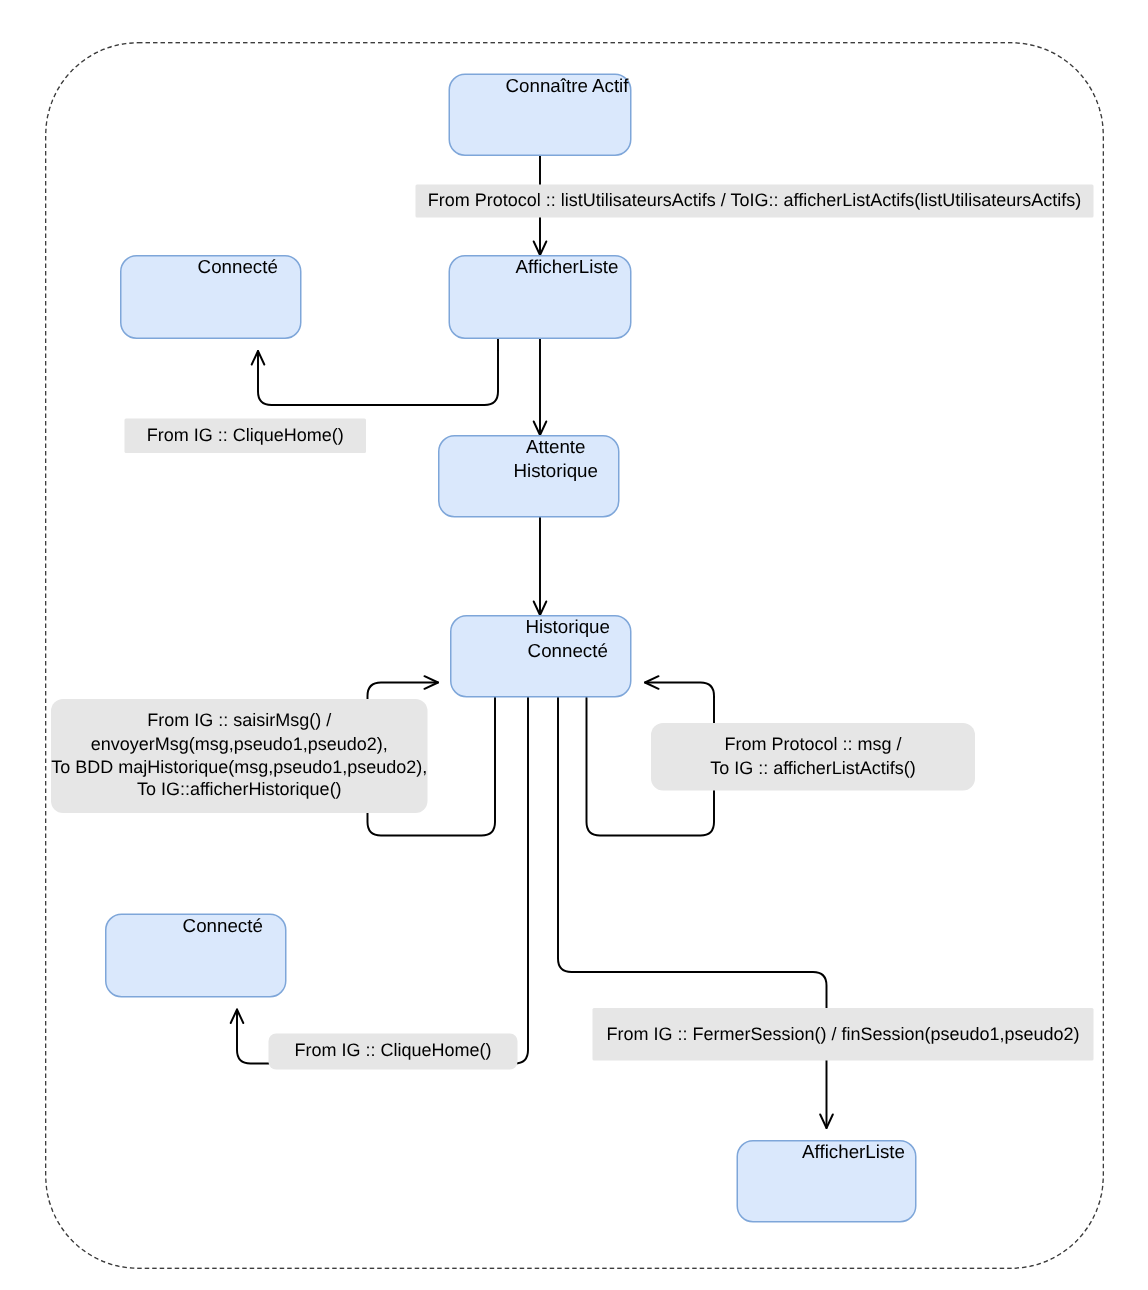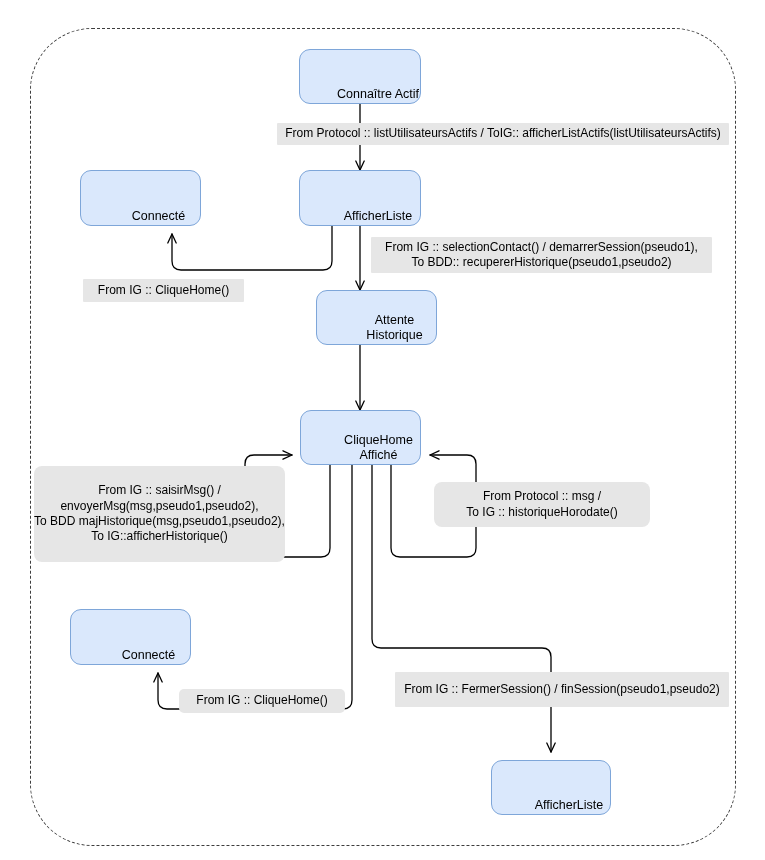--- a/index.html
+++ b/index.html
@@ -23,21 +23,21 @@
     height: 860px;
     pointer-events: none;
   }
   .state-node {
     position: absolute;
     box-sizing: border-box;
     background: #dae8fc;
     border: 1px solid #7ea6d9;
     border-radius: 11px;
     display: flex;
-    align-items: flex-end;
+    align-items: flex-start;
     justify-content: center;
     font-size: 12.5px;
     color: #000000;
     text-align: center;
     line-height: 1.25;
     padding-left: 36px;
   }
   .edge-label {
     position: absolute;
     box-sizing: border-box;
@@ -100,60 +100,56 @@
   </div>
 
   <div class="state-node" style="left:80px; top:170px; width:121px; height:56px;">
     <span>Connecté</span>
   </div>
 
   <div class="state-node" style="left:299px; top:170px; width:122px; height:56px;">
     <span>AfficherListe</span>
   </div>
 
-  <div class="state-node" style="left:316px; top:290px; width:121px; height:55px;">
+  <div class="state-node" style="left:292px; top:290px; width:121px; height:55px;">
     <span>Attente Historique</span>
   </div>
 
   <div class="state-node" style="left:300px; top:410px; width:121px; height:55px;">
-    <span>CliqueHome Affiché</span>
+    <span>Historique Connecté</span>
   </div>
 
   <div class="state-node" style="left:70px; top:609px; width:121px; height:56px;">
     <span>Connecté</span>
   </div>
 
   <div class="state-node" style="left:491px; top:760px; width:120px; height:55px;">
     <span>AfficherListe</span>
   </div>
 
   <div class="edge-label" style="left:277px; top:123px; width:452px; height:22px;">
     <span>From Protocol :: listUtilisateursActifs / ToIG:: afficherListActifs(listUtilisateursActifs)</span>
   </div>
 
   <div class="edge-label" style="left:83px; top:279px; width:161px; height:23px;">
     <span>From IG :: CliqueHome()</span>
   </div>
 
-  <div class="edge-label" style="left:371px; top:237px; width:341px; height:36px;">
-    <span>From IG :: selectionContact() / demarrerSession(pseudo1),
-To BDD:: recupererHistorique(pseudo1,pseudo2)</span>
-  </div>
 
 
-  <div class="edge-label" style="left:34px; top:466px; width:251px; height:96px; border-radius:8px;">
+  <div class="edge-label" style="left:34px; top:466px; width:251px; height:76px; border-radius:8px;">
     <span>From IG :: saisirMsg() /
 envoyerMsg(msg,pseudo1,pseudo2),
 To BDD majHistorique(msg,pseudo1,pseudo2),
 To IG::afficherHistorique()</span>
   </div>
 
   <div class="edge-label" style="left:434px; top:482px; width:216px; height:45px; border-radius:8px;">
     <span>From Protocol :: msg /
-To IG :: historiqueHorodate()</span>
+To IG :: afficherListActifs()</span>
   </div>
 
   <div class="edge-label" style="left:179px; top:689px; width:166px; height:24px; border-radius:5px;">
     <span>From IG :: CliqueHome()</span>
   </div>
 
   <div class="edge-label" style="left:395px; top:672px; width:334px; height:35px;">
     <span>From IG :: FermerSession() / finSession(pseudo1,pseudo2)</span>
   </div>
 

